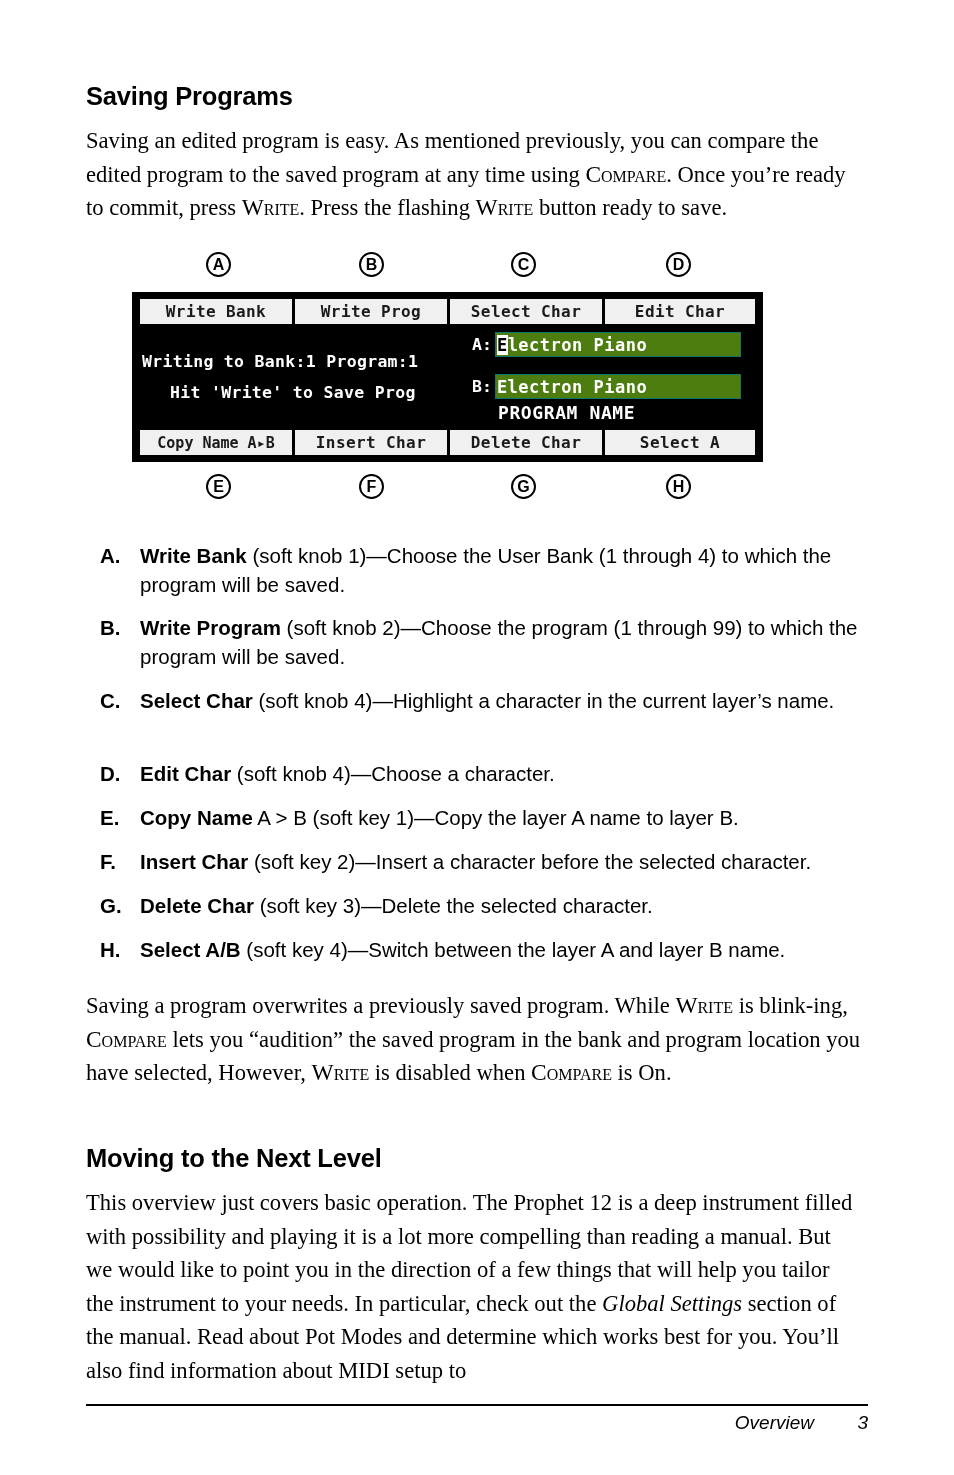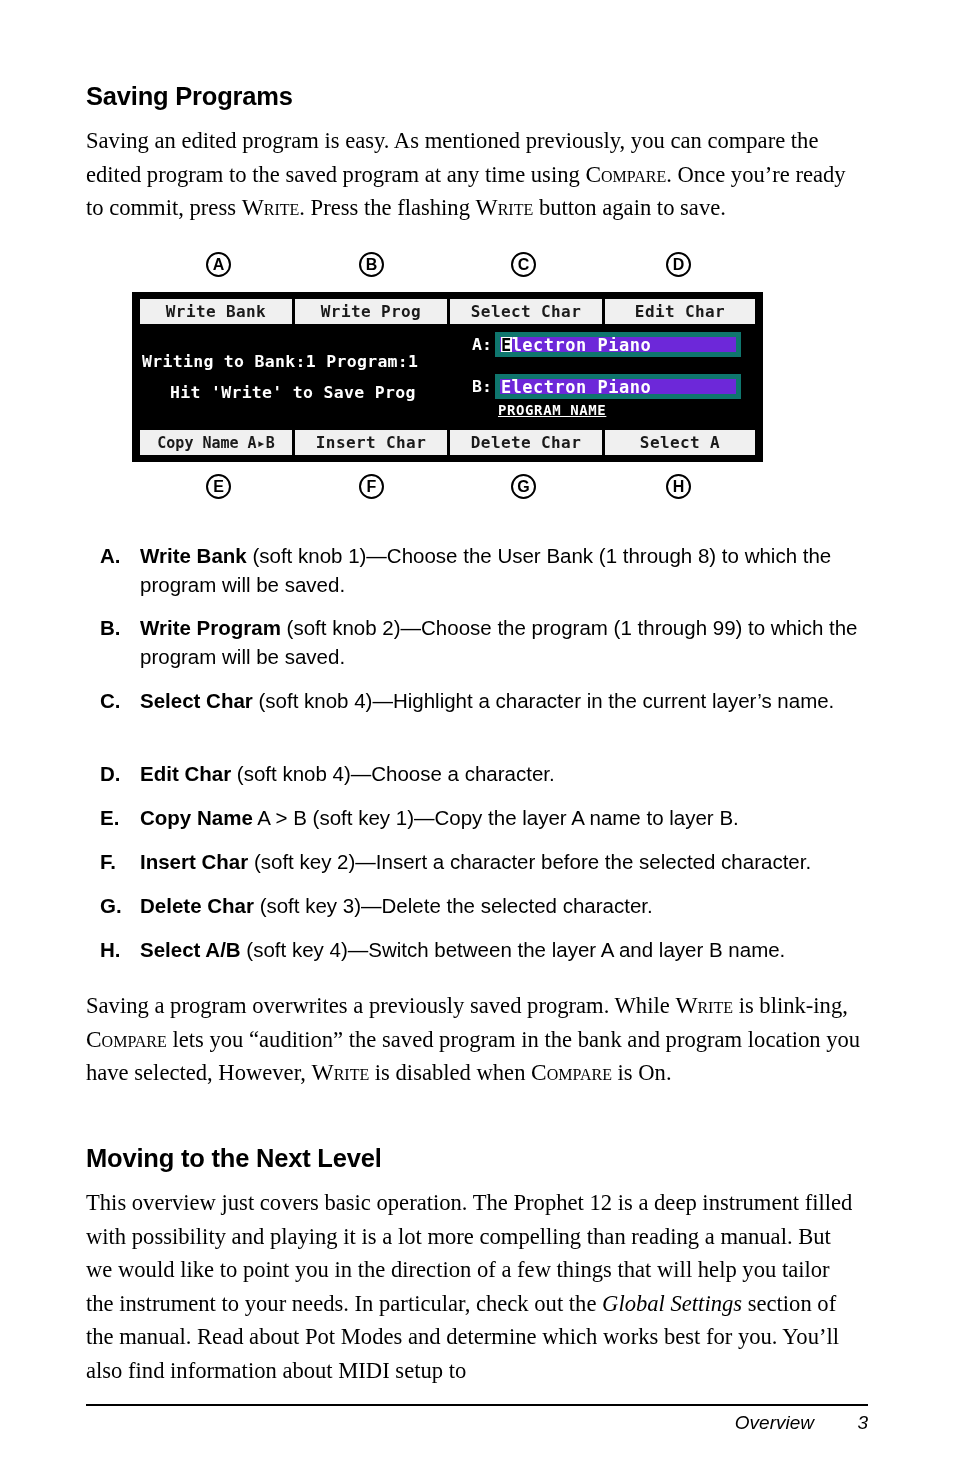--- a/index.html
+++ b/index.html
@@ -117,22 +117,22 @@
   #namefield-b { left: 340px; top: 82px; }
 
   .namefield-label {
     color: #ffffff;
     font-family: "DejaVu Sans Mono", monospace;
     font-weight: bold;
     font-size: 16.5px;
     margin-right: 3px;
   }
   .namefield-box {
-    border: 5px solid #0f766e;
-    background: #6d28d9;
+    border: 1px solid #0f766e;
+    background: #4d7c0f;
     width: 246px;
     height: 25px;
     box-sizing: border-box;
     display: flex;
     align-items: center;
     padding-left: 1px;
     overflow: hidden;
   }
   .namefield-text {
     color: #ffffff;
@@ -147,24 +147,23 @@
     color: #000000;
   }
 
   #program-name-caption {
     position: absolute;
     left: 366px;
     top: 110px;
     color: #ffffff;
     font-family: "DejaVu Sans Mono", monospace;
     font-weight: bold;
-    font-size: 14px;
+    font-size: 18px;
     letter-spacing: 0.6px;
     white-space: nowrap;
-    text-decoration: underline;
   }
 
   
   .callout {
     position: absolute;
     width: 25px;
     height: 25px;
     border: 2.2px solid #000;
     border-radius: 50%;
     box-sizing: border-box;
@@ -238,21 +237,21 @@
   }
 </style>
 </head>
 <body>
 
 <div class="page">
 
   <div class="h-section" style="left:86px; top:82px;">Saving Programs</div>
 
   <div class="para" style="left:86px; top:124px; width:782px;">
-    <span>Saving an edited program is easy. As mentioned previously, you can compare the edited program to the saved program at any time using </span><span class="sc">Compare</span><span>. Once you’re ready to commit, press </span><span class="sc">Write</span><span>. Press the flashing </span><span class="sc">Write</span><span> button again to save.</span>
+    <span>Saving an edited program is easy. As mentioned previously, you can compare the edited program to the saved program at any time using </span><span class="sc">Compare</span><span>. Once you’re ready to commit, press </span><span class="sc">Write</span><span>. Press the flashing </span><span class="sc">Write</span><span> button ready to save.</span>
   </div>
 
   <div class="callout" style="left:206px; top:252px;">A</div>
   <div class="callout" style="left:359px; top:252px;">B</div>
   <div class="callout" style="left:511px; top:252px;">C</div>
   <div class="callout" style="left:666px; top:252px;">D</div>
 
   <div id="figure">
 
     <div class="softrow" id="softrow-top">
@@ -290,21 +289,21 @@
     </div>
   </div>
 
   <div class="callout" style="left:206px; top:474px;">E</div>
   <div class="callout" style="left:359px; top:474px;">F</div>
   <div class="callout" style="left:511px; top:474px;">G</div>
   <div class="callout" style="left:666px; top:474px;">H</div>
 
   <div class="listitem" style="left:100px; top:542px; width:770px;">
     <span class="marker">A.</span>
-    <span class="body"><b>Write Bank</b><span> (soft knob 1)—Choose the User Bank (1 through 8) to which the program will be saved.</span></span>
+    <span class="body"><b>Write Bank</b><span> (soft knob 1)—Choose the User Bank (1 through 4) to which the program will be saved.</span></span>
   </div>
 
   <div class="listitem" style="left:100px; top:614px; width:760px;">
     <span class="marker">B.</span>
     <span class="body"><b>Write Program</b><span> (soft knob 2)—Choose the program (1 through 99) to which the program will be saved.</span></span>
   </div>
 
   <div class="listitem" style="left:100px; top:687px; width:765px;">
     <span class="marker">C.</span>
     <span class="body"><b>Select Char</b><span> (soft knob 4)—Highlight a character in the current layer’s name.</span></span>

